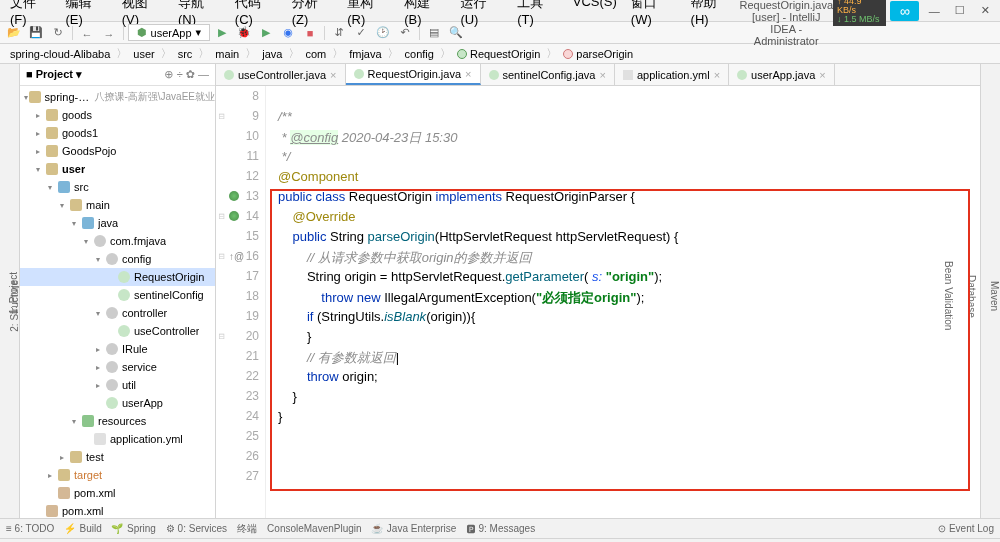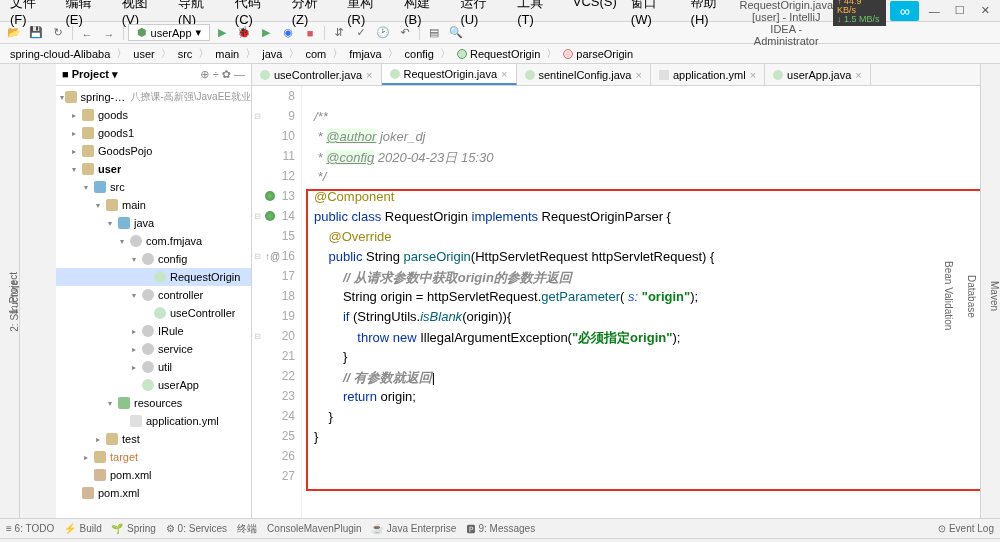--- a/index.html
+++ b/index.html
@@ -33,21 +33,21 @@
     .icon-method { background: #f9d7d7; border-radius: 50%; border: 1px solid #d07979; }
     
     
     .main { display: flex; height: 454px; }
     
     
     .left-tabs { width: 20px; background: #f2f2f2; border-right: 1px solid #d4d4d4; display: flex; flex-direction: column; align-items: center; padding-top: 4px; writing-mode: vertical-rl; font-size: 10px; color: #666; }
     .left-tab { padding: 4px 0; cursor: pointer; }
     
     
-    .project-panel { width: 196px; background: #fff; border-right: 1px solid #d4d4d4; display: flex; flex-direction: column; margin-left: 36px; }
+    .project-panel { width: 196px; background: #fff; border-right: 1px solid #d4d4d4; display: flex; flex-direction: column; }
     .project-header { height: 22px; display: flex; align-items: center; padding: 0 6px; border-bottom: 1px solid #e0e0e0; font-size: 11px; }
     .project-header-title { font-weight: bold; flex: 1; }
     .project-header-icons { display: flex; gap: 4px; color: #888; }
     .tree { flex: 1; overflow-y: auto; padding: 2px 0; font-size: 11px; }
     .tree-line { display: flex; align-items: center; height: 18px; cursor: pointer; padding-left: 4px; white-space: nowrap; }
     .tree-line.selected { background: #d0e2ff; }
     .tree-arrow { width: 10px; font-size: 8px; color: #888; }
     .tree-icon { width: 12px; height: 12px; margin-right: 4px; border-radius: 2px; display: inline-flex; align-items: center; justify-content: center; font-size: 8px; flex-shrink: 0; }
     .tree-line span.label { overflow: hidden; text-overflow: ellipsis; }
     .ic-folder { background: #d4c08a; }
@@ -76,21 +76,21 @@
     .gi-green { background: radial-gradient(#6ec06e, #4a8f4a); border-radius: 50%; }
     .gi-impl { color: #888; font-size: 10px; }
     .gutter-fold { position: absolute; right: 40px; top: 3px; font-size: 8px; color: #ccc; width: 8px; }
     
     .code { flex: 1; font-family: 'Consolas', monospace; font-size: 13px; padding-top: 3px; position: relative; }
     .code-line { height: 20px; white-space: pre; padding-left: 12px; }
     .red-box { position: absolute; left: 4px; top: 103px; width: 700px; height: 302px; border: 2px solid #e3311c; pointer-events: none; }
     .kw { color: #0033b3; }
     .anno { color: #9e880d; }
     .str { color: #067d17; font-weight: bold; }
-    .cmt { color: #8c8c8c; font-style: italic; font-weight: bold; }
+    .cmt { color: #8c8c8c; font-style: italic; }
     .doc { color: #8c8c8c; font-style: italic; }
     .doc-tag { color: #8c8c8c; font-style: italic; text-decoration: underline; background: #e6ffe6; }
     .fn { color: #00627a; }
     .fn-i { color: #00627a; font-style: italic; }
     .param { color: #1750eb; font-style: italic; }
     
     
     .right-tabs { width: 20px; background: #f2f2f2; border-left: 1px solid #d4d4d4; writing-mode: vertical-rl; font-size: 10px; color: #666; display: flex; flex-direction: column; align-items: center; padding-top: 10px; gap: 12px; }
     
     
@@ -243,20 +243,25 @@
         <div class="tree-line" style="padding-left: 76px;">
           <span class="tree-arrow">▾</span>
           <span class="tree-icon ic-package"></span>
           <span class="label" style=";">config</span>
         </div>
         <div class="tree-line selected" style="padding-left: 88px;">
           <span class="tree-arrow"></span>
           <span class="tree-icon ic-class"></span>
           <span class="label" style=";">RequestOrigin</span>
         </div>
+        <div class="tree-line" style="padding-left: 88px;">
+          <span class="tree-arrow"></span>
+          <span class="tree-icon ic-class"></span>
+          <span class="label" style=";">sentinelConfig</span>
+        </div>
         <div class="tree-line" style="padding-left: 76px;">
           <span class="tree-arrow">▾</span>
           <span class="tree-icon ic-package"></span>
           <span class="label" style=";">controller</span>
         </div>
         <div class="tree-line" style="padding-left: 88px;">
           <span class="tree-arrow"></span>
           <span class="tree-icon ic-class"></span>
           <span class="label" style=";">useController</span>
         </div>
@@ -361,34 +366,33 @@
           <div class="gutter-line">23</div>
           <div class="gutter-line">24</div>
           <div class="gutter-line">25</div>
           <div class="gutter-line">26</div>
           <div class="gutter-line">27</div>
         </div>
       <div class="code" id="code">
         <div class="red-box"></div>
       <div class="code-line"></div>
           <div class="code-line"><span class="doc">/**</span></div>
-          <div class="code-line"><span class="doc"> * </span><span class="doc-tag">@author</span><span class="doc"> joker_dj</span></div>
           <div class="code-line"><span class="doc"> * </span><span class="doc-tag">@config</span><span class="doc"> 2020-04-23日 15:30</span></div>
           <div class="code-line"><span class="doc"> */</span></div>
           <div class="code-line"><span class="anno">@Component</span></div>
           <div class="code-line"><span class="kw">public class</span> RequestOrigin <span class="kw">implements</span> RequestOriginParser {</div>
           <div class="code-line">    <span class="anno">@Override</span></div>
           <div class="code-line">    <span class="kw">public</span> String <span class="fn">parseOrigin</span>(HttpServletRequest httpServletRequest) {</div>
           <div class="code-line">        <span class="cmt">// 从请求参数中获取origin的参数并返回</span></div>
           <div class="code-line">        String origin = httpServletRequest.<span class="fn">getParameter</span>( <span class="param">s:</span> <span class="str">"origin"</span>);</div>
+          <div class="code-line">            <span class="kw">throw new</span> IllegalArgumentException(<span class="str">"必须指定origin"</span>);</div>
           <div class="code-line">        <span class="kw">if</span> (StringUtils.<span class="fn-i">isBlank</span>(origin)){</div>
-          <div class="code-line">            <span class="kw">throw new</span> IllegalArgumentException(<span class="str">"必须指定origin"</span>);</div>
           <div class="code-line">        }</div>
           <div class="code-line">        <span class="cmt">// 有参数就返回</span>|</div>
-          <div class="code-line">        <span class="kw">return</span> origin;</div>
+          <div class="code-line">        <span class="kw">throw</span> origin;</div>
           <div class="code-line">    }</div>
           <div class="code-line">}</div>
           <div class="code-line"></div>
         </div>
     </div>
   </div>
 
   <div class="right-tabs" id="right-tabs">
       <div style="cursor: pointer;">Maven</div>
       <div style="cursor: pointer;">Database</div>

